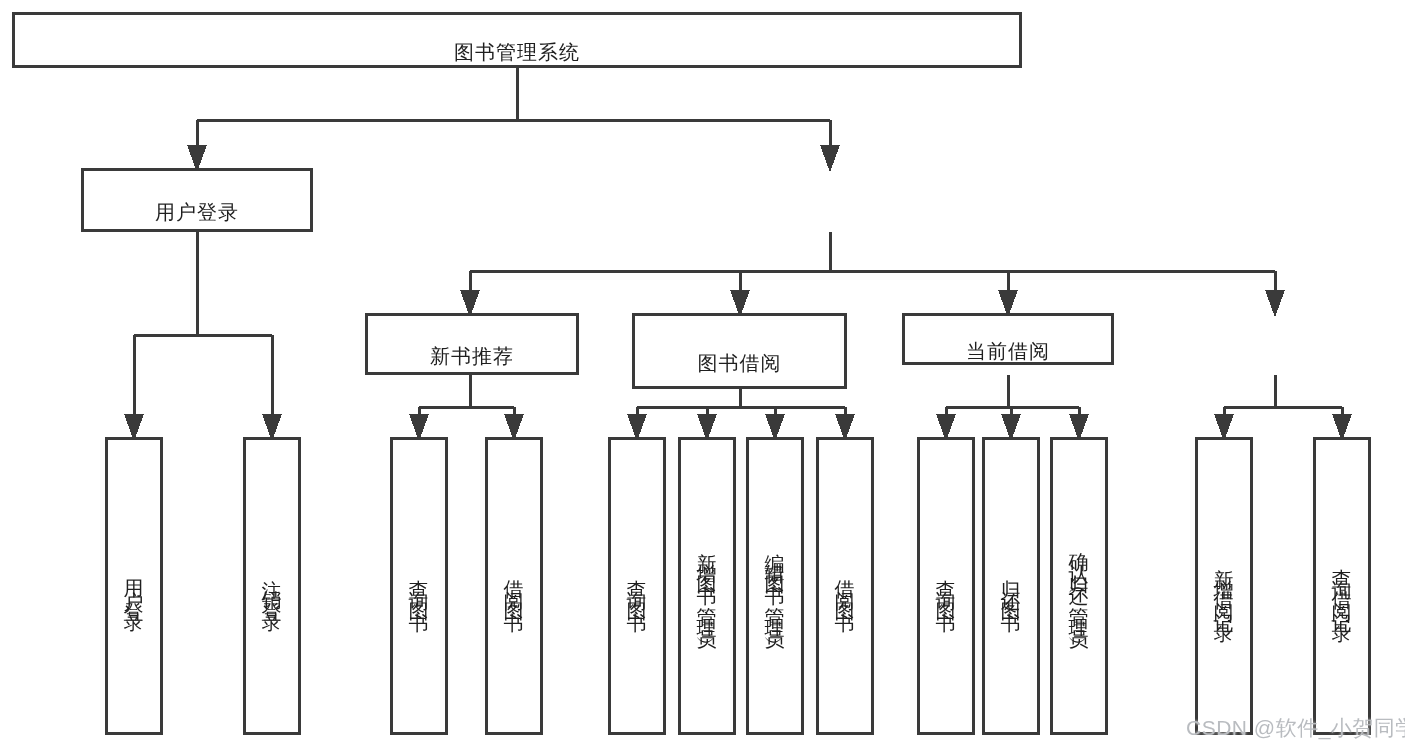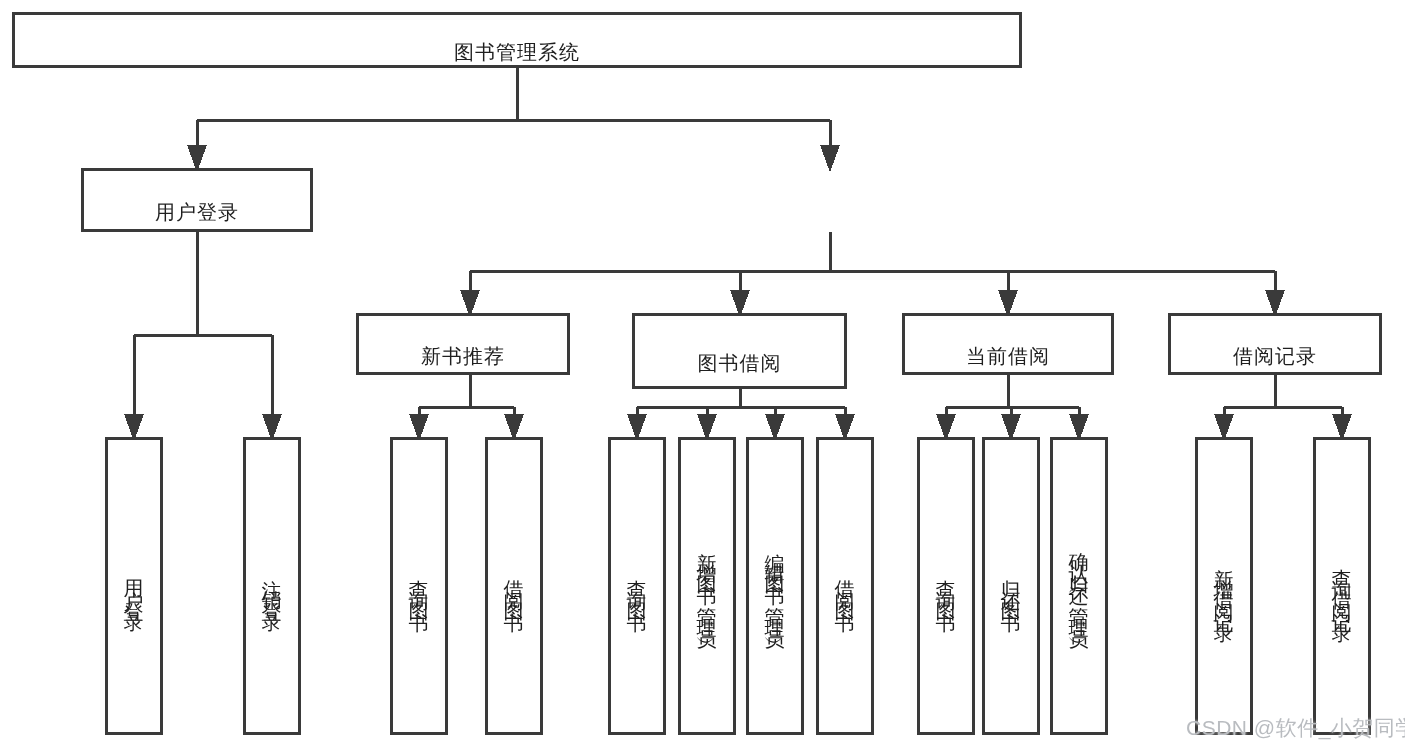--- a/index.html
+++ b/index.html
@@ -94,31 +94,28 @@
   </svg>
 
   <div class="node hbox" style="left:12px;top:12px;width:1010px;height:56px;">
     <span>图书管理系统</span>
   </div>
 
   <div class="node hbox" style="left:81px;top:168px;width:232px;height:64px;">
     <span>用户登录</span>
   </div>
 
-  <div class="node hbox" style="left:356px;top:313px;width:214px;height:62px;">
+  <div class="node hbox" style="left:365px;top:313px;width:214px;height:62px;">
     <span>新书推荐</span>
   </div>
   <div class="node hbox" style="left:632px;top:313px;width:215px;height:76px;">
     <span>图书借阅</span>
   </div>
-  <div class="node hbox" style="left:902px;top:313px;width:212px;height:62px;">
+  <div class="node hbox" style="left:902px;top:313px;width:212px;height:52px;">
     <span>当前借阅</span>
-  </div>
-  <div class="node hbox" style="left:1168px;top:313px;width:214px;height:62px;">
-    <span>借阅记录</span>
   </div>
 
   <div class="node vbox" style="left:105px;top:437px;width:58px;height:298px;">
     <span>用户登录</span>
   </div>
   <div class="node vbox" style="left:243px;top:437px;width:58px;height:298px;">
     <span>注销登录</span>
   </div>
 
   <div class="node vbox" style="left:390px;top:437px;width:58px;height:298px;">

